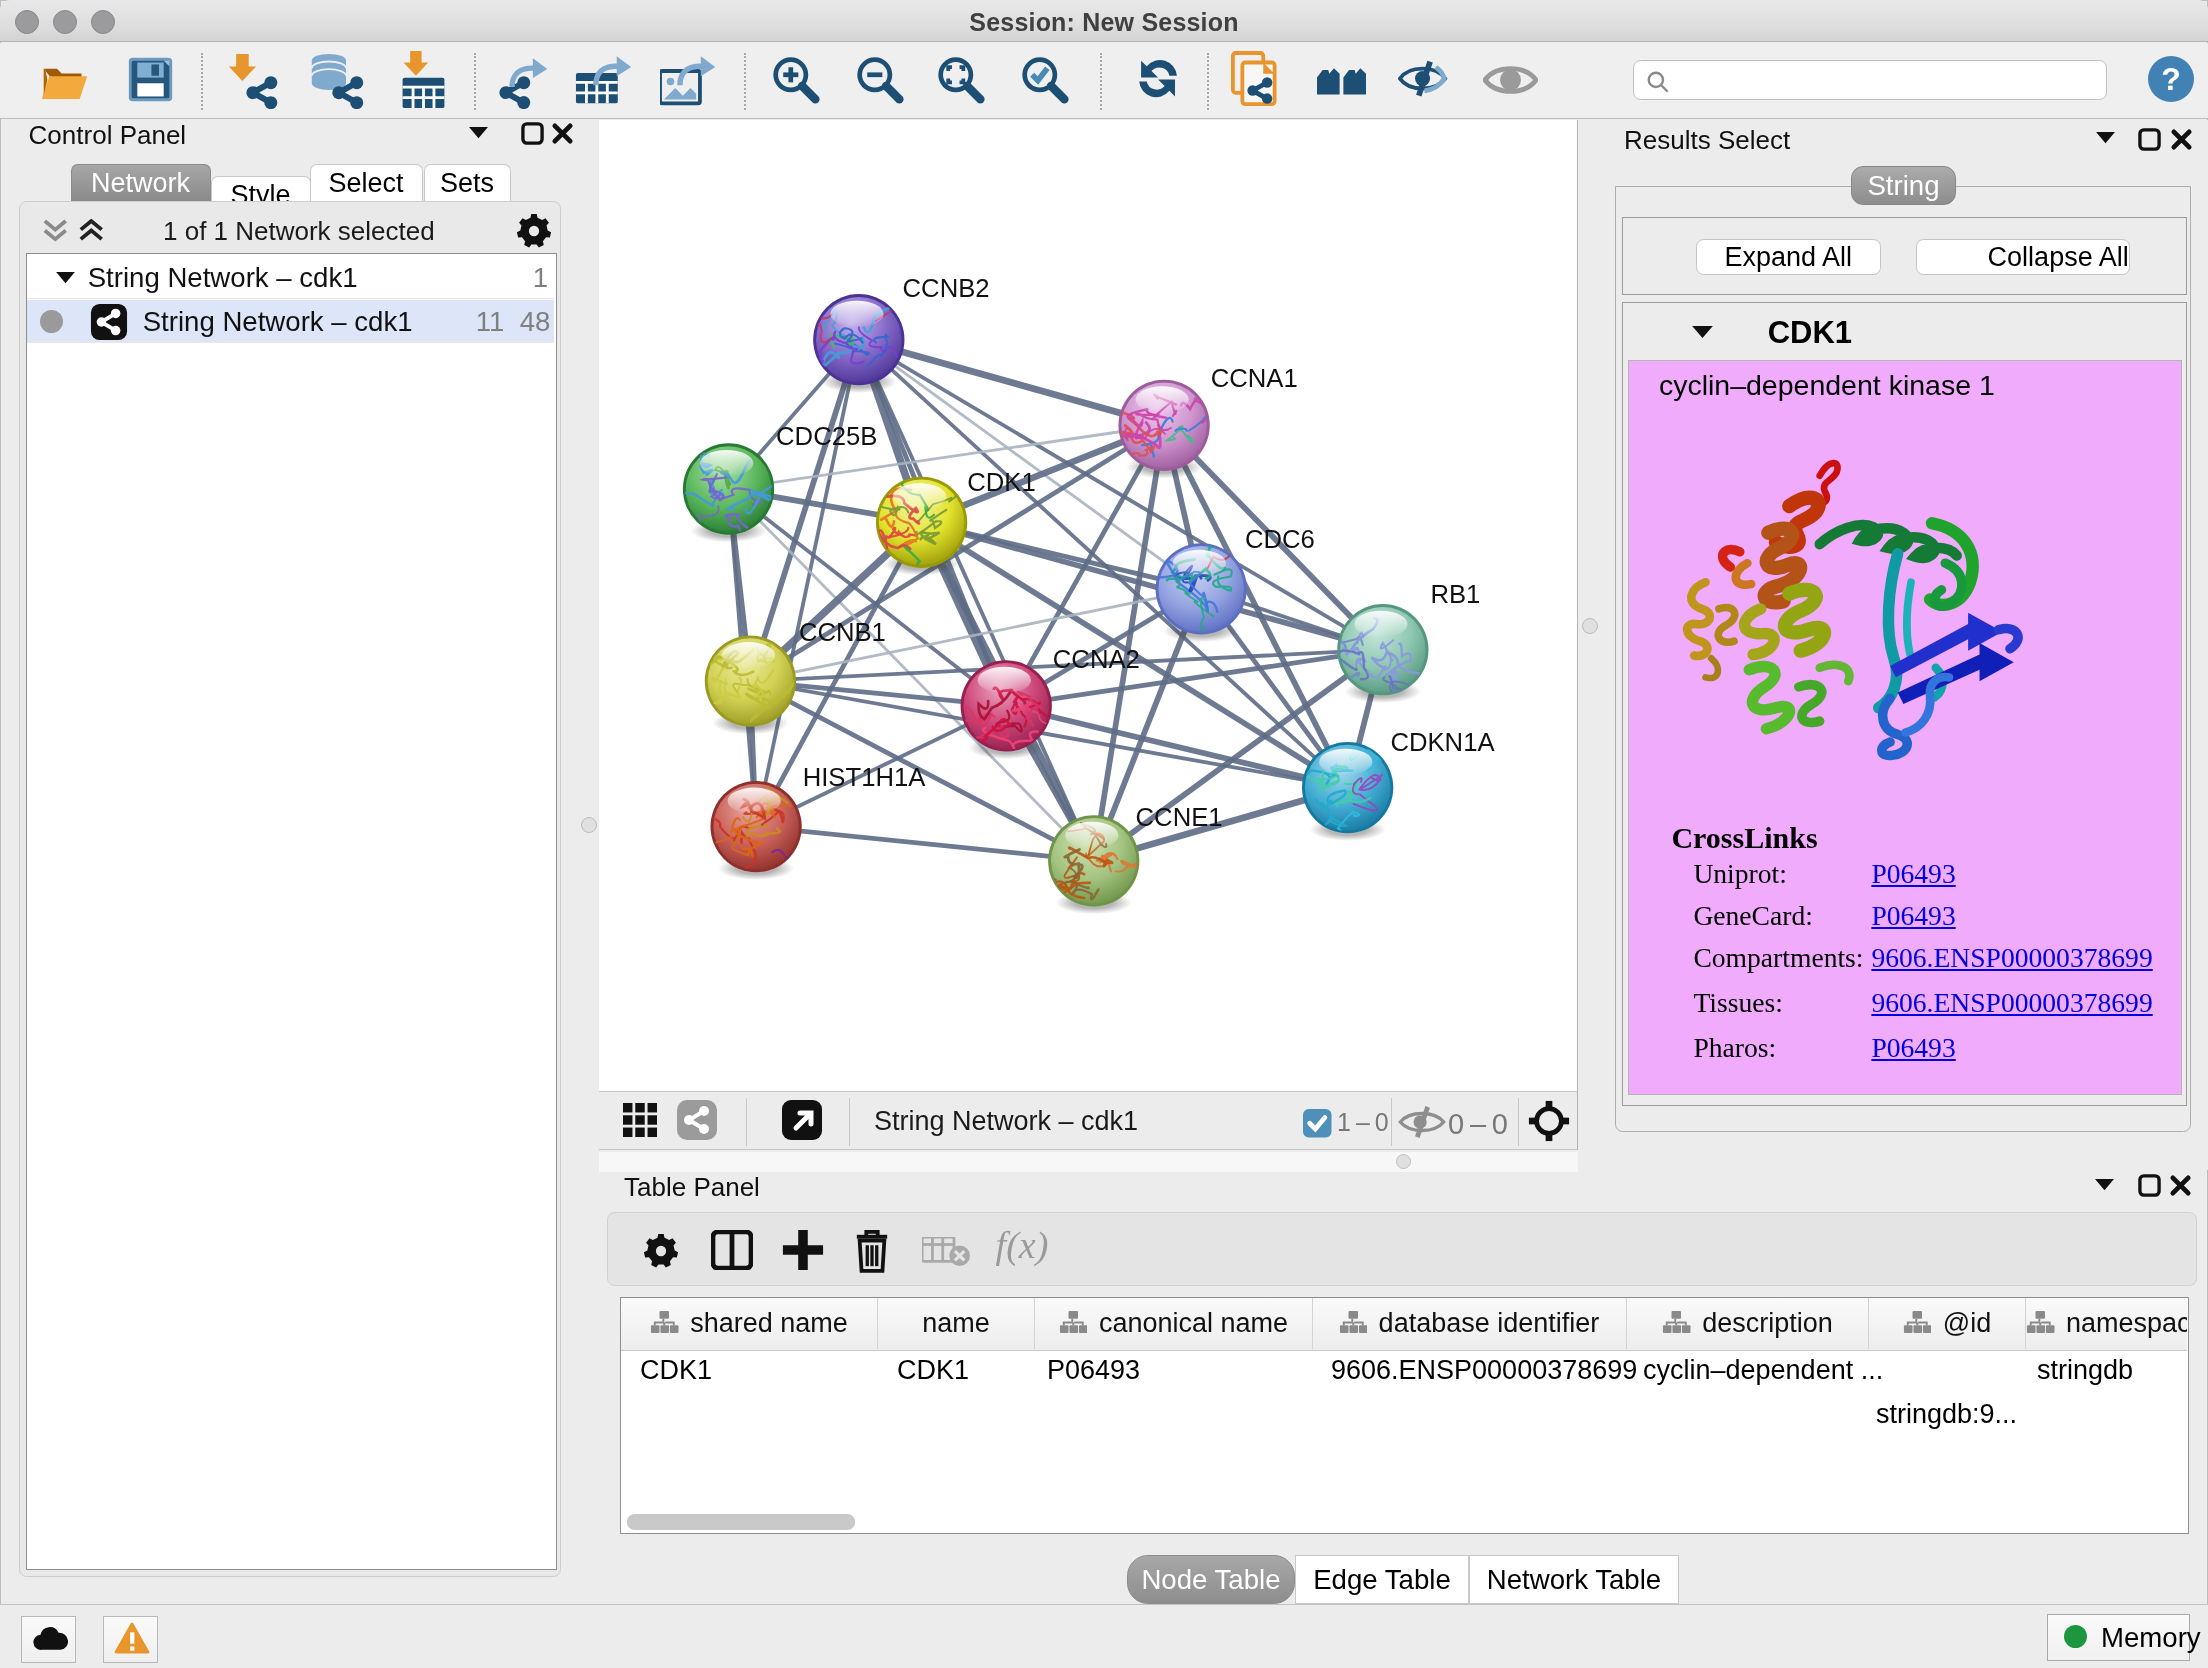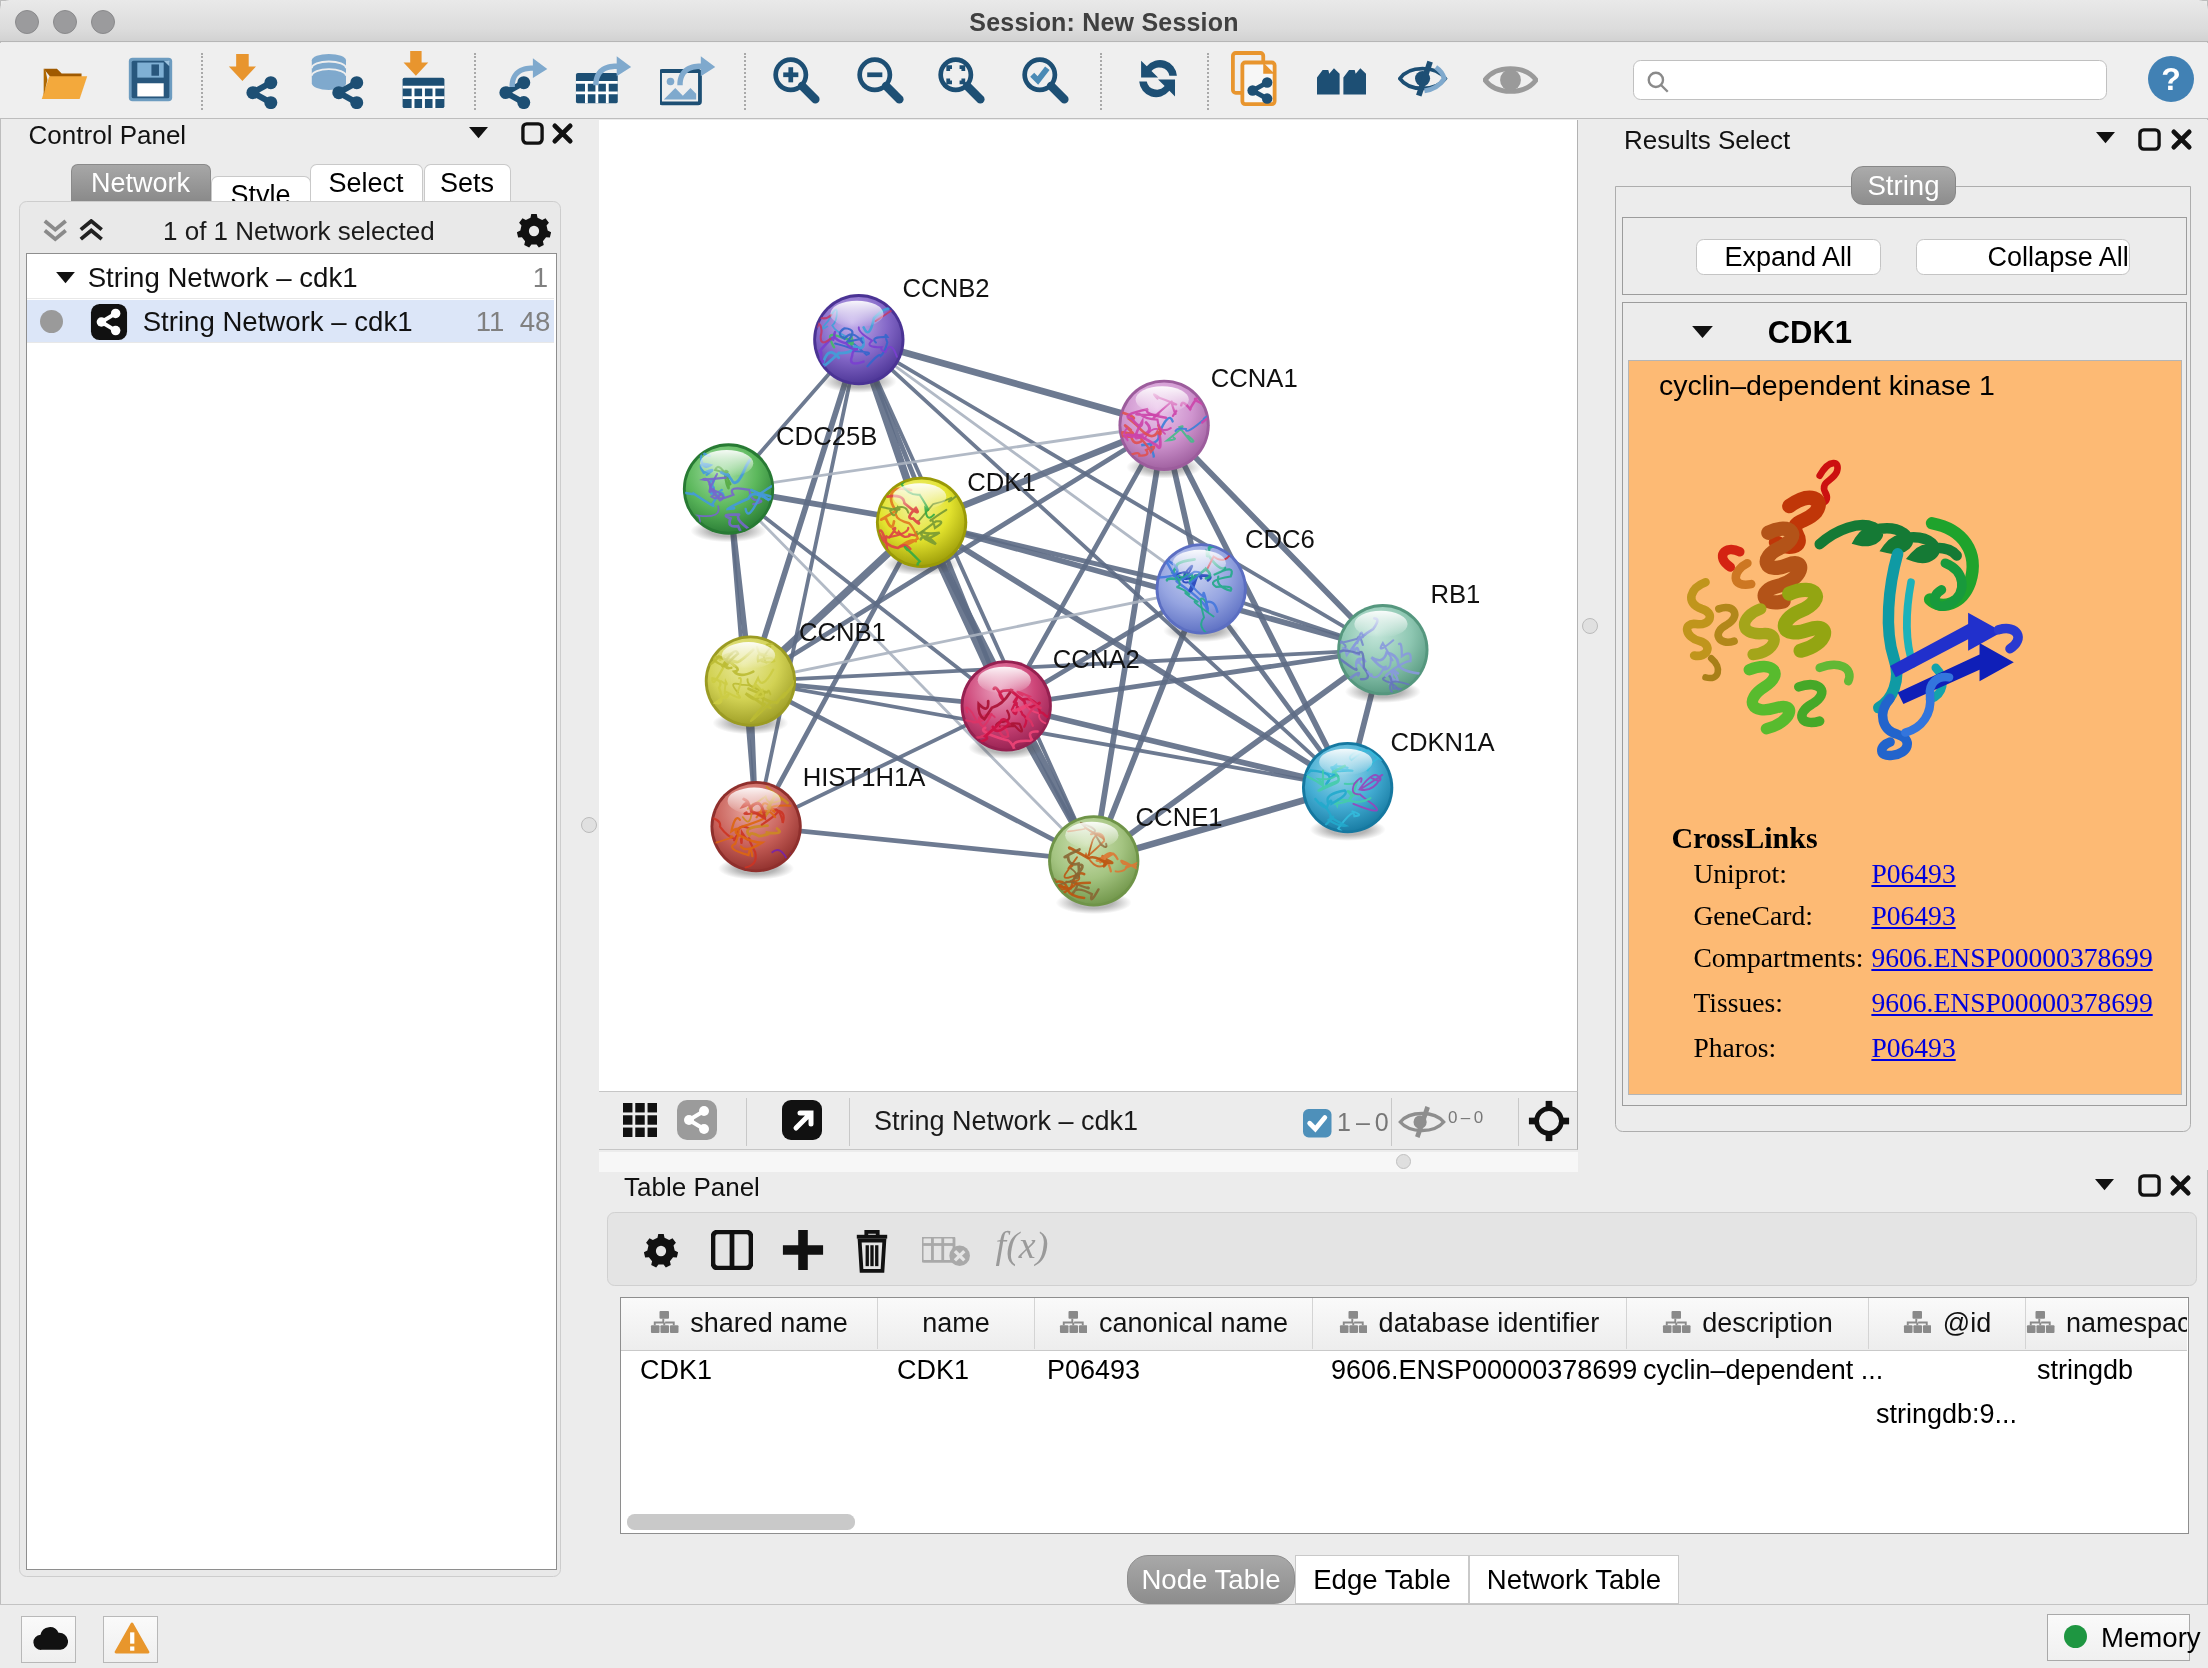--- a/index.html
+++ b/index.html
@@ -39,21 +39,21 @@
 #netbar { left:599px; top:1091px; width:979px; height:59px; background:#ececec; border-top:1px solid #c6c6c6; border-right:1.9px solid #b2b2b2; border-bottom:1px solid #c6c6c6; }
 #netsplit { left:599px; top:1152px; width:979px; height:20px; background:#f7f7f7; }
 .nbsep { top:5.7px; width:0; height:48px; border-left:1.9px solid #c8c8c8; }
 
 
 #resultspanel { left:1581px; top:120px; width:628px; height:1050px; background:#ececec; }
 #stringtab { z-index:5; left:270px; top:46px; width:105px; height:39px; background:linear-gradient(#ababab,#8d8d8d); border:1px solid #878787; border-radius:12px; color:#fff; font-size:27.6px; text-align:center; line-height:37px; }
 #res-pane { left:34px; top:66px; width:576px; height:946px; border:1px solid #adadad; border-radius:0 0 7.6px 7.6px; background:#ececec; }
 .resbox { left:5.7px; width:565px; border:1.9px solid #9c9c9c; background:#ececec; }
 .btn { top:21px; height:36px; background:#fff; border:1px solid #c4c4c4; border-radius:7.6px; font-size:27px; text-align:center; color:#000; }
-#cdk-inner { left:5.7px; top:57px; width:554px; height:735px; border:1px solid #b5b5b5; background:#fdba74; }
+#cdk-inner { left:5.7px; top:57px; width:554px; height:735px; border:1px solid #b5b5b5; background:#f0abfc; }
 .serif { font-family:"Liberation Serif", serif; }
 .clrow { font-size:27.6px; color:#000; }
 .cllink { color:#0000dd; text-decoration:underline; }
 
 
 #tablepanel { left:599px; top:1172px; width:1609px; height:432px; }
 #tp-toolbar { left:7.6px; top:40px; width:1590px; height:74px; background:#e4e4e4; border:1px solid #d0d0d0; border-radius:7.6px; }
 #tp-table { left:21px; top:125px; width:1569px; height:237px; background:#fff; border:1.9px solid #8e8e8e; }
 #tp-header { left:0; top:0; width:1566px; height:53px; background:linear-gradient(#fafafa,#ededed); border-bottom:1.9px solid #c9c9c9; font-size:27px; color:#111; }
 .th { white-space:nowrap; overflow:hidden; top:0; height:51px; line-height:51px; text-align:center; border-right:1.9px solid #d4d4d4; position:absolute; }
@@ -740,21 +740,21 @@
       <rect x="0" y="0" width="30" height="30" rx="6" fill="#4e90ba"></rect>
       <path d="M7 15 L13 21 L23 9" stroke="#fff" stroke-width="5" fill="none" stroke-linecap="round"></path>
     </svg>
     <span class="abs" style="left:738px; top:16px; font-size:25px; color:#777;">1 – 0</span>
     <div class="nbsep abs" style="left:792px;"></div>
     <svg class="abs" style="left:799px; top:13.3px;" width="48" height="34" viewBox="0 0 50 36">
       <path d="M2 18 C12 6 38 6 48 18 C38 30 12 30 2 18 Z" fill="none" stroke="#8e8e8e" stroke-width="3.5"></path>
       <circle cx="23" cy="18" r="7" fill="#8e8e8e"></circle>
       <path d="M31 2 L20 34" stroke="#8e8e8e" stroke-width="5"></path>
     </svg>
-    <span class="abs" style="left:849px; top:16px; font-size:17px; color:#777;">0 – 0</span>
+    <span class="abs" style="left:849px; top:16px; font-size:29px; color:#777;">0 – 0</span>
     <div class="nbsep abs" style="left:919px;"></div>
     <svg class="abs" style="left:928px; top:6.7px;" width="44" height="44" viewBox="0 0 46 46">
       <circle cx="23" cy="23" r="13" fill="none" stroke="#111" stroke-width="5"></circle>
       <g stroke="#111" stroke-width="7">
         <line x1="23" y1="2" x2="23" y2="11"></line>
         <line x1="23" y1="35" x2="23" y2="44"></line>
         <line x1="2" y1="23" x2="11" y2="23"></line>
         <line x1="35" y1="23" x2="44" y2="23"></line>
       </g>
     </svg>

